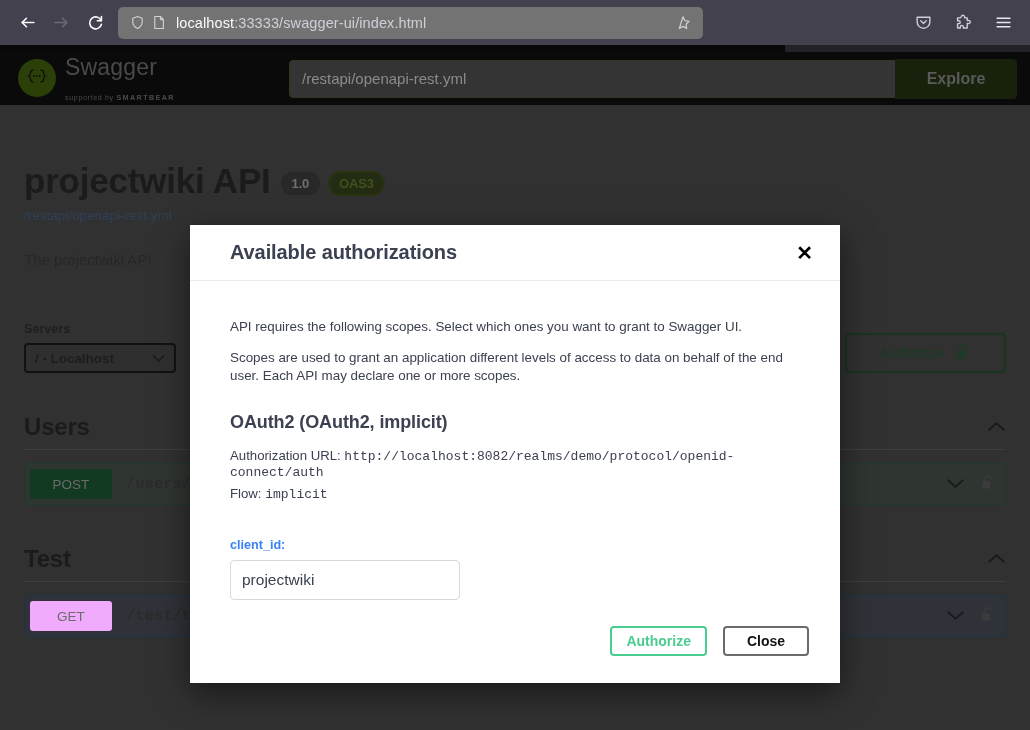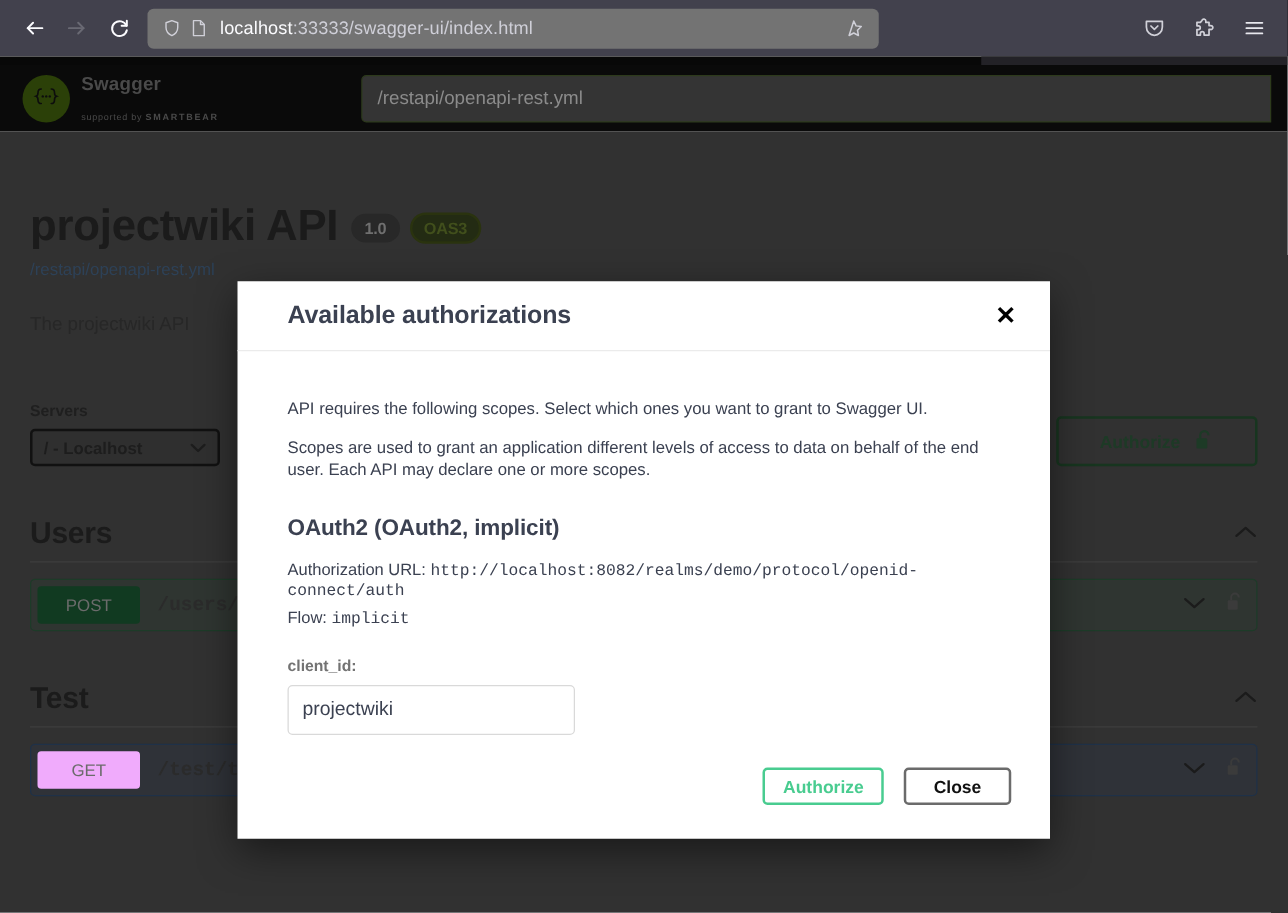--- a/index.html
+++ b/index.html
@@ -133,26 +133,25 @@
     display: flex;
     align-items: center;
     justify-content: center;
     flex: 0 0 auto;
   }
   .logo-words {
     margin-left: 9px;
     line-height: 1;
   }
   .logo-words .w1 {
-    font-size: 15px;
+    font-size: 23px;
     color: #4a4a4a;
     font-family: "Liberation Sans", sans-serif;
     letter-spacing: 0.2px;
     display:block;
-    font-weight:bold;
   }
   .logo-words .w2 {
     font-size: 7.2px;
     color: #4a4a4a;
     letter-spacing: 0.6px;
     display:block;
     margin-top: 15px;
   }
   .logo-words .w2 b { letter-spacing: 1.4px; font-weight:700;}
 
@@ -416,22 +415,22 @@
     margin-bottom: 6px;
   }
   .auth-line code {
     font-family: "Liberation Mono", monospace;
     font-size: 13px;
     color: #3b4151;
   }
   .field-label {
     font-size: 12.6px;
     font-weight: 700;
-    color: #737373;
-    margin-top: 24px;
+    color: #3b82f6;
+    margin-top: 36px;
     margin-bottom: 8px;
   }
   .client-input {
     width: 230px;
     height: 40px;
     border: 1px solid #d9d9d9;
     border-radius: 4px;
     background: #fff;
     font-size: 15.5px;
     color: #3b4151;
@@ -555,20 +554,21 @@
         </svg>
       </span>
       <span class="logo-words">
         <span class="w1">Swagger</span>
         <span class="w2"><span>supported by</span> <b>SMARTBEAR</b></span>
       </span>
     </div>
 
     <div class="explore-wrap">
       <div class="url-input" placeholder="Explore or paste a URL">/restapi/openapi-rest.yml</div>
+      <div class="explore-btn">Explore</div>
     </div>
   </div>
 
   <div class="swagger-body">
     <div class="content-wrap">
 
       <div class="info-block">
         <h1 class="api-title">
           <span>projectwiki API</span>
           <span class="badge-version">1.0</span>

